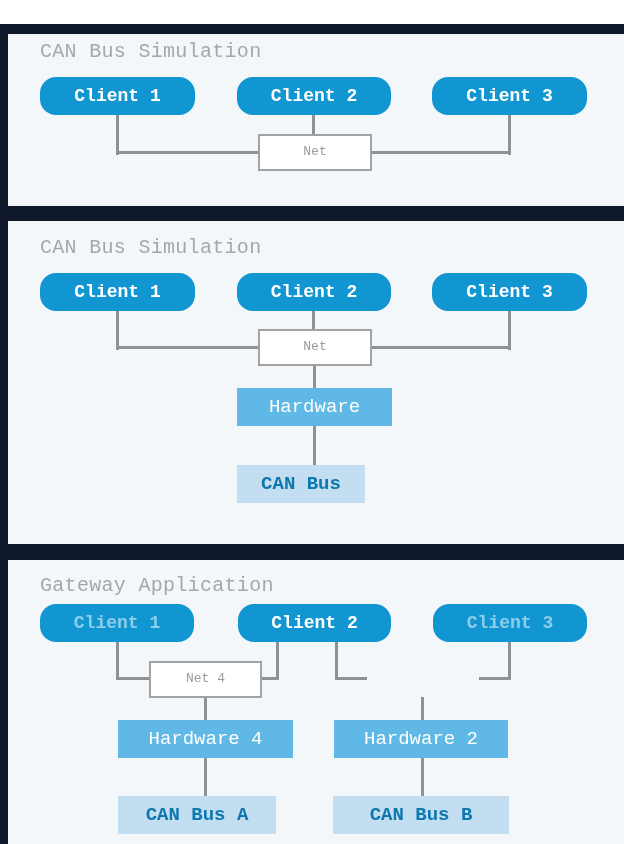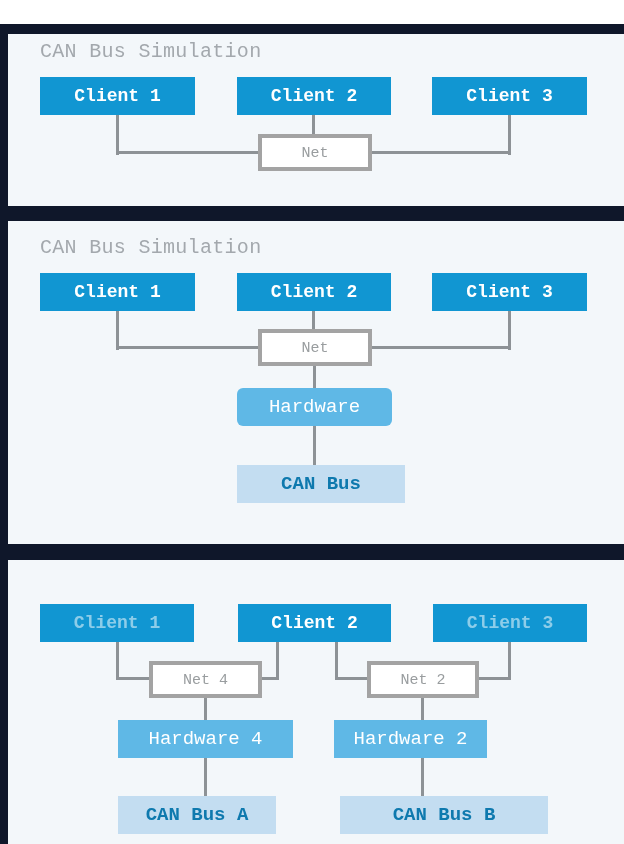--- a/index.html
+++ b/index.html
@@ -13,26 +13,26 @@
   .panel-title{
     position:absolute;left:40px;font-size:20px;color:#a3a8ad;
     letter-spacing:0.3px;white-space:nowrap;
   }
   .node{
     position:absolute;box-sizing:border-box;text-align:center;
     white-space:nowrap;
   }
   .node-client{
     background:#1196d2;color:#ffffff;font-weight:bold;font-size:18px;
-    height:38px;line-height:38px;
+    height:38px;line-height:38px;border-radius:16px;
   }
   .node-client.dimmed{color:rgba(255,255,255,0.52);}
   .node-net{
-    background:#ffffff;border:4px solid #a3a3a3;color:#999d9f;
-    font-size:15px;height:37px;line-height:31px;
+    background:#ffffff;border:2px solid #a3a3a3;color:#999d9f;
+    font-size:13px;height:37px;line-height:31px;
   }
   .node-hardware{
     background:#5fb8e6;color:#ffffff;font-size:19px;
     height:38px;line-height:38px;
   }
   .node-canbus{
     background:#c3ddf1;color:#0e79ae;font-weight:bold;font-size:19px;
     height:38px;line-height:38px;
   }
   .line{position:absolute;background:#8d9296;}
@@ -66,41 +66,41 @@
   <div class="line vline" style="left:508px;top:287px;height:39px;"></div>
   <div class="line hline" style="left:116px;top:322px;width:142px;"></div>
   <div class="line hline" style="left:372px;top:322px;width:139px;"></div>
   <div class="line vline" style="left:313px;top:342px;height:22px;"></div>
   <div class="line vline" style="left:313px;top:402px;height:39px;"></div>
 
   <div class="node node-client" style="left:40px;top:249px;width:155px;">Client 1</div>
   <div class="node node-client" style="left:237px;top:249px;width:154px;">Client 2</div>
   <div class="node node-client" style="left:432px;top:249px;width:155px;">Client 3</div>
   <div class="node node-net" style="left:258px;top:305px;width:114px;">Net</div>
-  <div class="node node-hardware" style="left:237px;top:364px;width:155px;border-radius:6px;">Hardware</div>
-  <div class="node node-canbus" style="left:237px;top:441px;width:168px;">CAN Bus</div>
+  <div class="node node-hardware" style="left:237px;top:364px;width:155px;">Hardware</div>
+  <div class="node node-canbus" style="left:237px;top:441px;width:128px;">CAN Bus</div>
 
   <div class="panel" style="top:536px;height:308px;"></div>
+  <div class="panel-title" style="top:550px;">Gateway Application</div>
 
   <div class="line vline" style="left:116px;top:618px;height:38px;"></div>
   <div class="line vline" style="left:276px;top:618px;height:38px;"></div>
   <div class="line vline" style="left:335px;top:618px;height:38px;"></div>
   <div class="line vline" style="left:508px;top:618px;height:38px;"></div>
   <div class="line hline" style="left:116px;top:653px;width:33px;"></div>
   <div class="line hline" style="left:262px;top:653px;width:17px;"></div>
   <div class="line hline" style="left:335px;top:653px;width:32px;"></div>
   <div class="line hline" style="left:479px;top:653px;width:32px;"></div>
   <div class="line vline" style="left:204px;top:673px;height:23px;"></div>
   <div class="line vline" style="left:421px;top:673px;height:23px;"></div>
   <div class="line vline" style="left:204px;top:733px;height:39px;"></div>
   <div class="line vline" style="left:421px;top:733px;height:39px;"></div>
 
   <div class="node node-client dimmed" style="left:40px;top:580px;width:154px;">Client 1</div>
   <div class="node node-client" style="left:238px;top:580px;width:153px;">Client 2</div>
   <div class="node node-client dimmed" style="left:433px;top:580px;width:154px;">Client 3</div>
   <div class="node node-net" style="left:149px;top:637px;width:113px;">Net 4</div>
-  <div class="node node-net" style="left:367px;top:637px;width:112px;">Net 2</div>
   <div class="node node-hardware" style="left:118px;top:696px;width:175px;">Hardware 4</div>
-  <div class="node node-hardware" style="left:334px;top:696px;width:153px;">Hardware 2</div>
+  <div class="node node-hardware" style="left:334px;top:696px;width:174px;">Hardware 2</div>
   <div class="node node-canbus" style="left:118px;top:772px;width:158px;">CAN Bus A</div>
-  <div class="node node-canbus" style="left:340px;top:772px;width:208px;">CAN Bus B</div>
+  <div class="node node-canbus" style="left:333px;top:772px;width:176px;">CAN Bus B</div>
 
 </div>
 
 </body></html>

